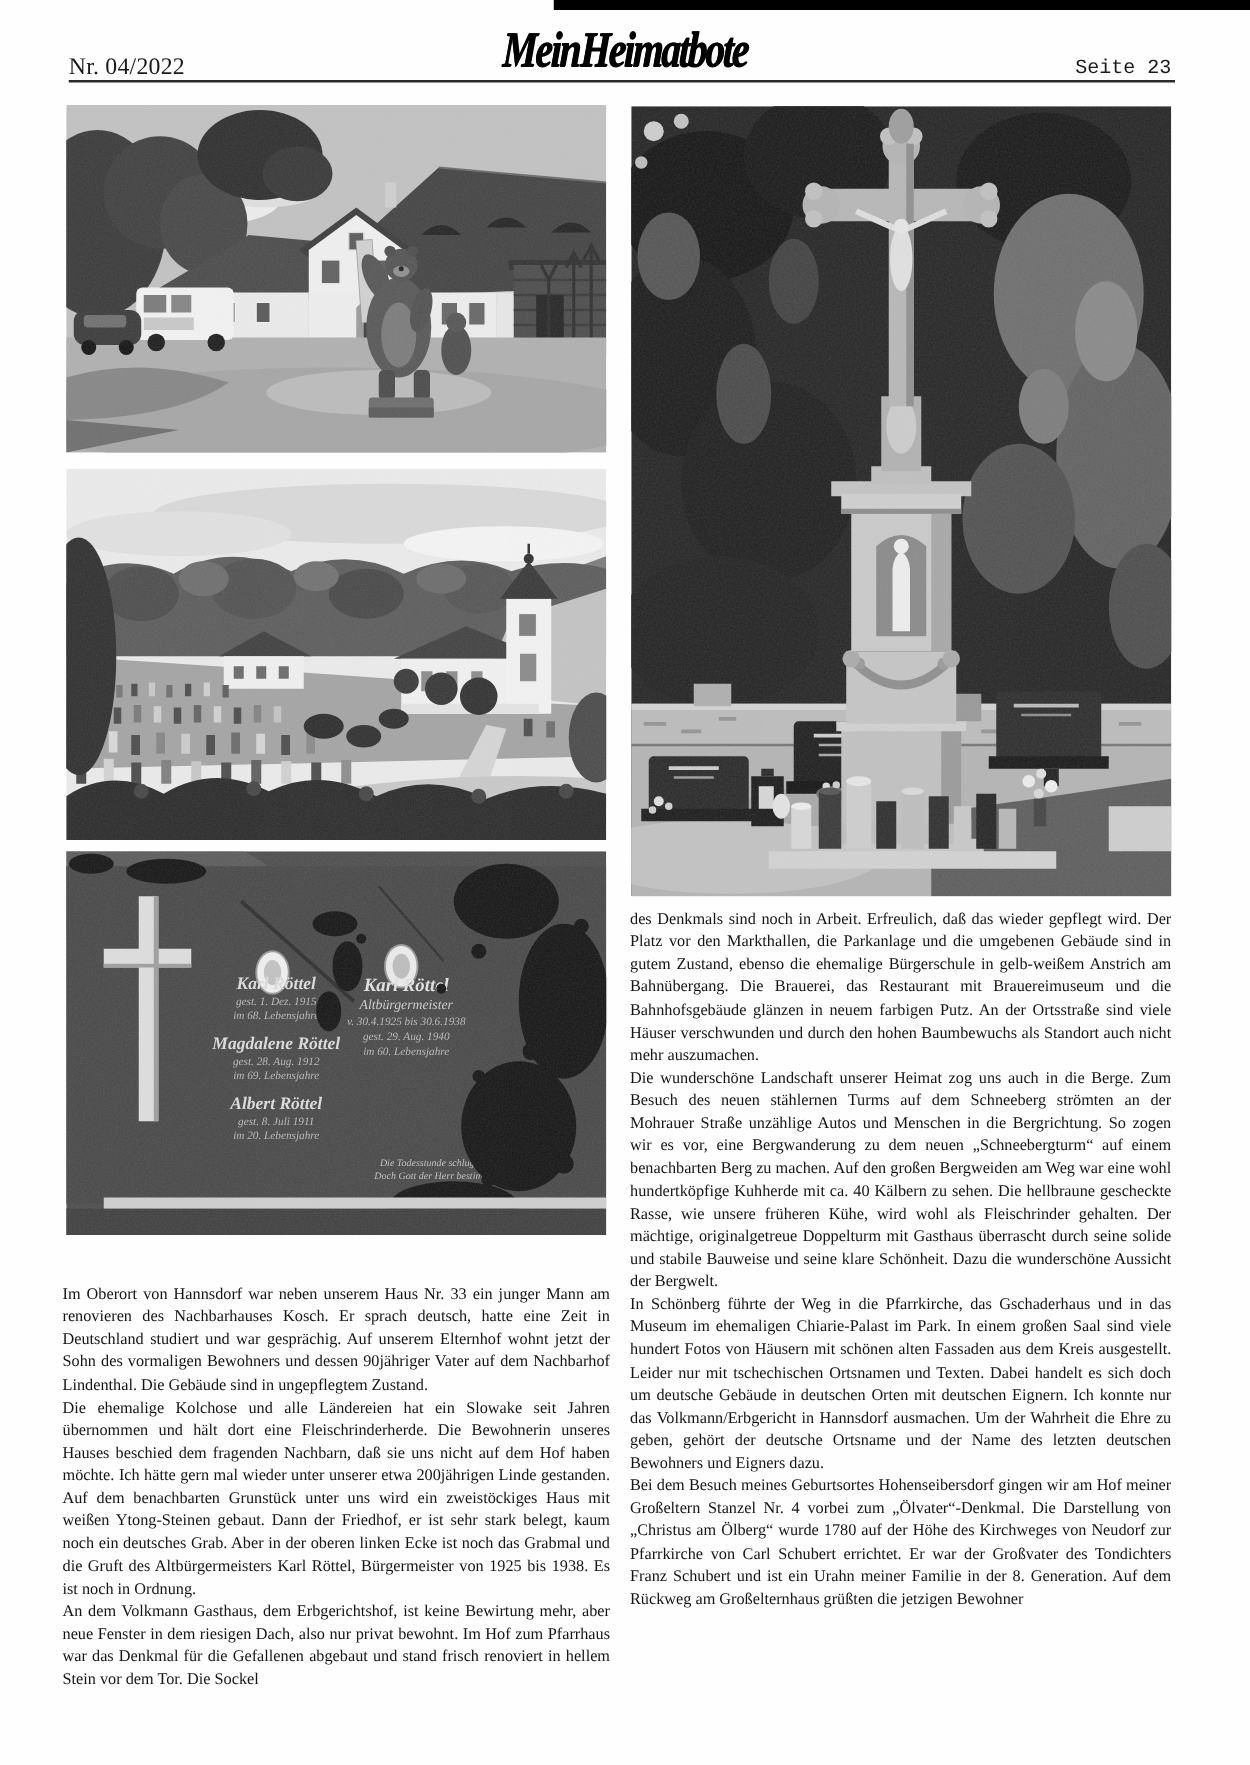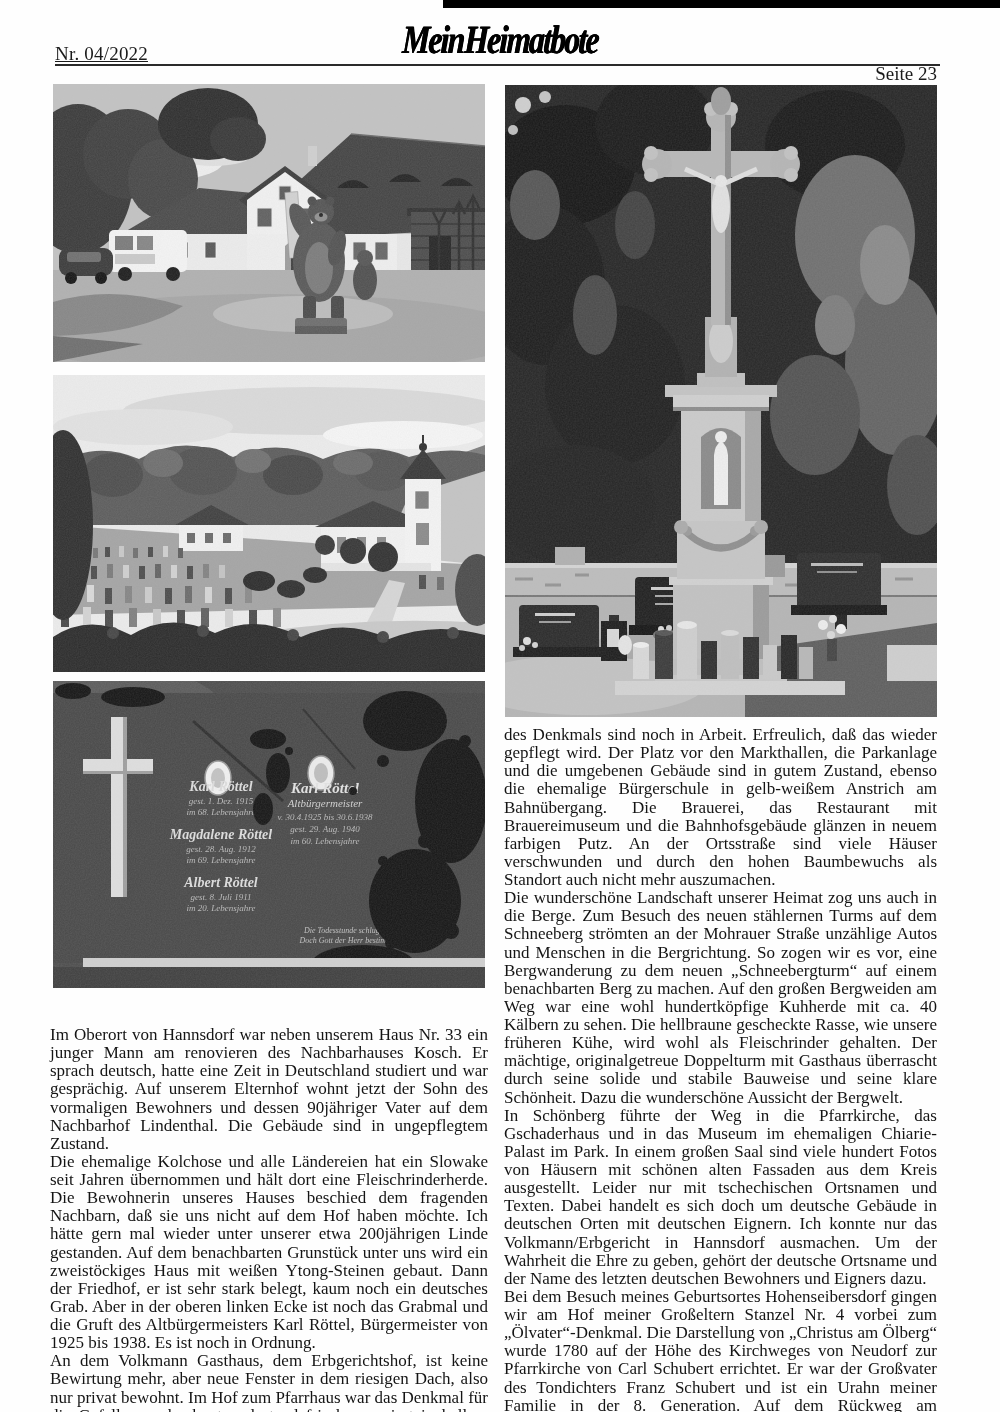--- a/index.html
+++ b/index.html
@@ -3,37 +3,37 @@
 <meta charset="utf-8">
 <style>
   html,body{margin:0;padding:0;}
   body{
     width:1000px;height:1412px;position:relative;overflow:hidden;
     background:#ffffff;color:#1a1a1a;
     font-family:"Liberation Serif", serif;
   }
   .page{position:absolute;inset:0;background:#fefefe;}
   .topbar{position:absolute;left:443px;top:0;width:557px;height:8px;background:#000;}
-  .issue{position:absolute;left:55px;top:43px;font-size:19px;letter-spacing:.2px;text-decoration:underline;}
-  .pageno{position:absolute;right:63px;top:63px;font-size:19px;}
+  .issue{position:absolute;left:55px;top:43px;font-size:19px;letter-spacing:.2px;}
+  .pageno{position:absolute;right:63px;top:45px;font-size:16px;font-family:Liberation Mono, monospace;}
   .masthead{
     position:absolute;left:50%;top:16px;transform:translateX(-50%) scaleX(.78) skewX(-3deg);
     font-size:40px;font-weight:bold;font-style:italic;letter-spacing:-2px;word-spacing:-7px;
     white-space:nowrap;color:#000;text-shadow:.8px 0 #000, 0 .4px #000;
   }
   .rule{position:absolute;left:55px;top:64px;width:885px;height:2px;background:#2a2a2a;}
   figure{margin:0;position:absolute;}
   figure svg{display:block;}
   .photo-farm{left:53px;top:84px;width:432px;height:278px;}
   .photo-cemetery{left:53px;top:375px;width:432px;height:297px;}
   .photo-grave{left:53px;top:681px;width:432px;height:307px;}
   .photo-monument{left:505px;top:85px;width:432px;height:632px;}
   .col{position:absolute;}
   .col p{
-    margin:0;text-align:justify;font-size:17px;line-height:18.12px;
+    margin:0;text-align:justify;font-size:13px;line-height:18.12px;
     hyphens:auto;-webkit-hyphens:auto;color:#141414;
   }
   .col-left{left:50px;top:1026px;width:438px;}
   .col-right{left:504px;top:726px;width:433px;}
 </style>
 </head>
 <body>
 
 <div class="page">
 

